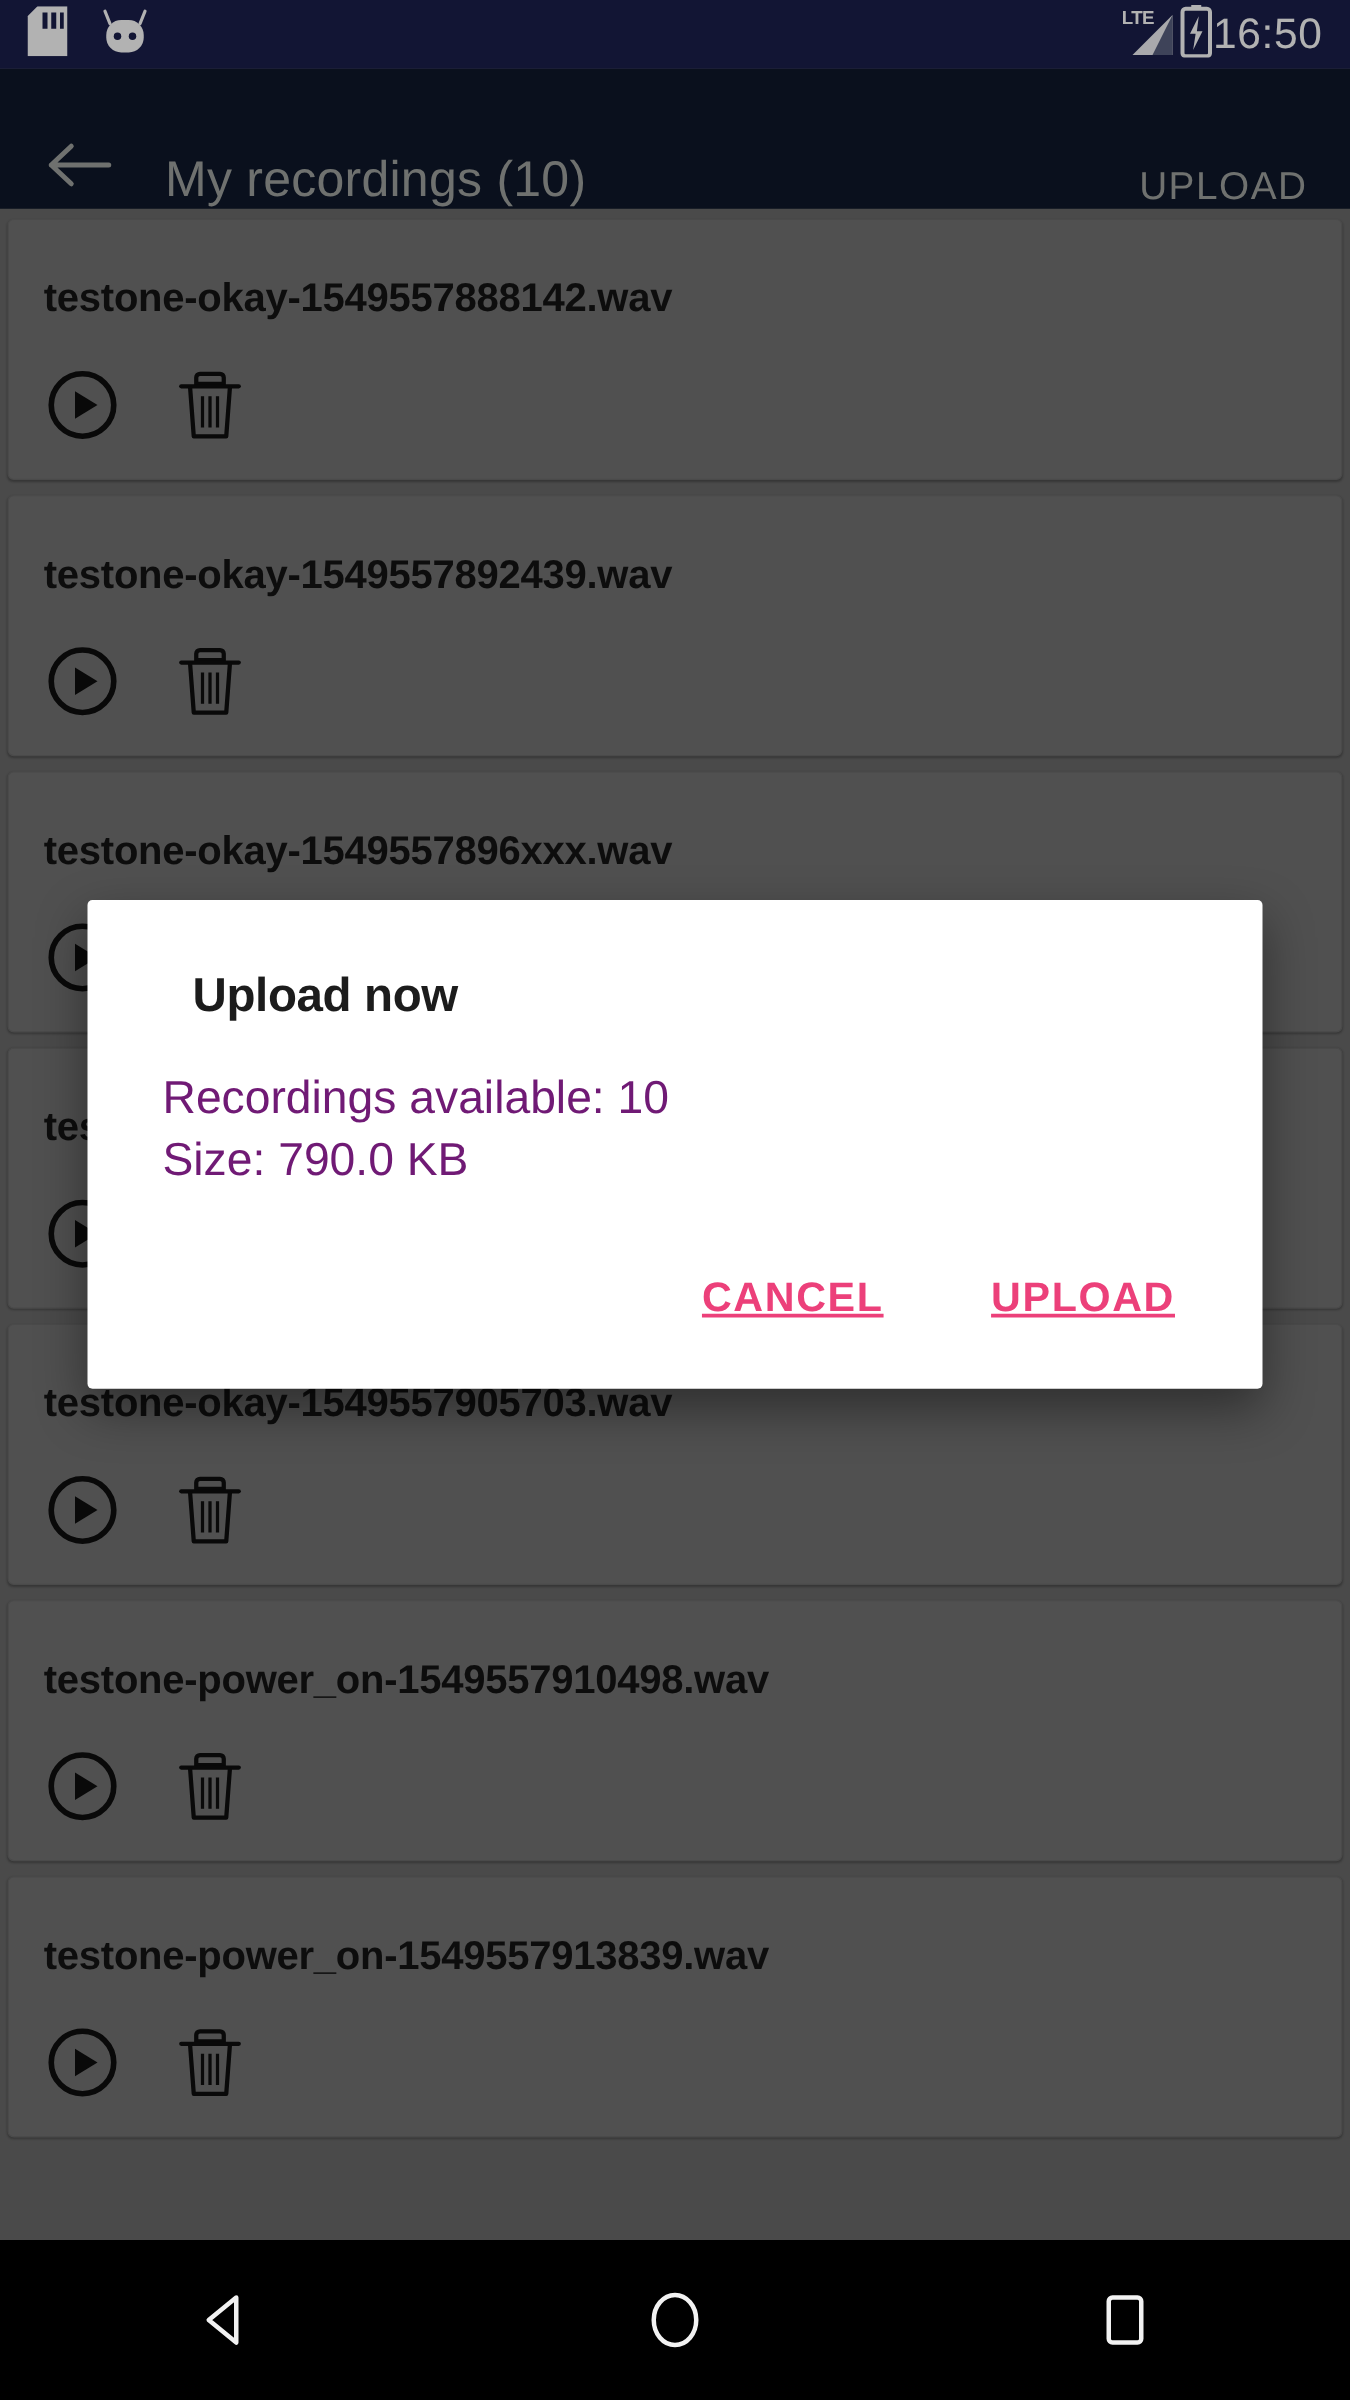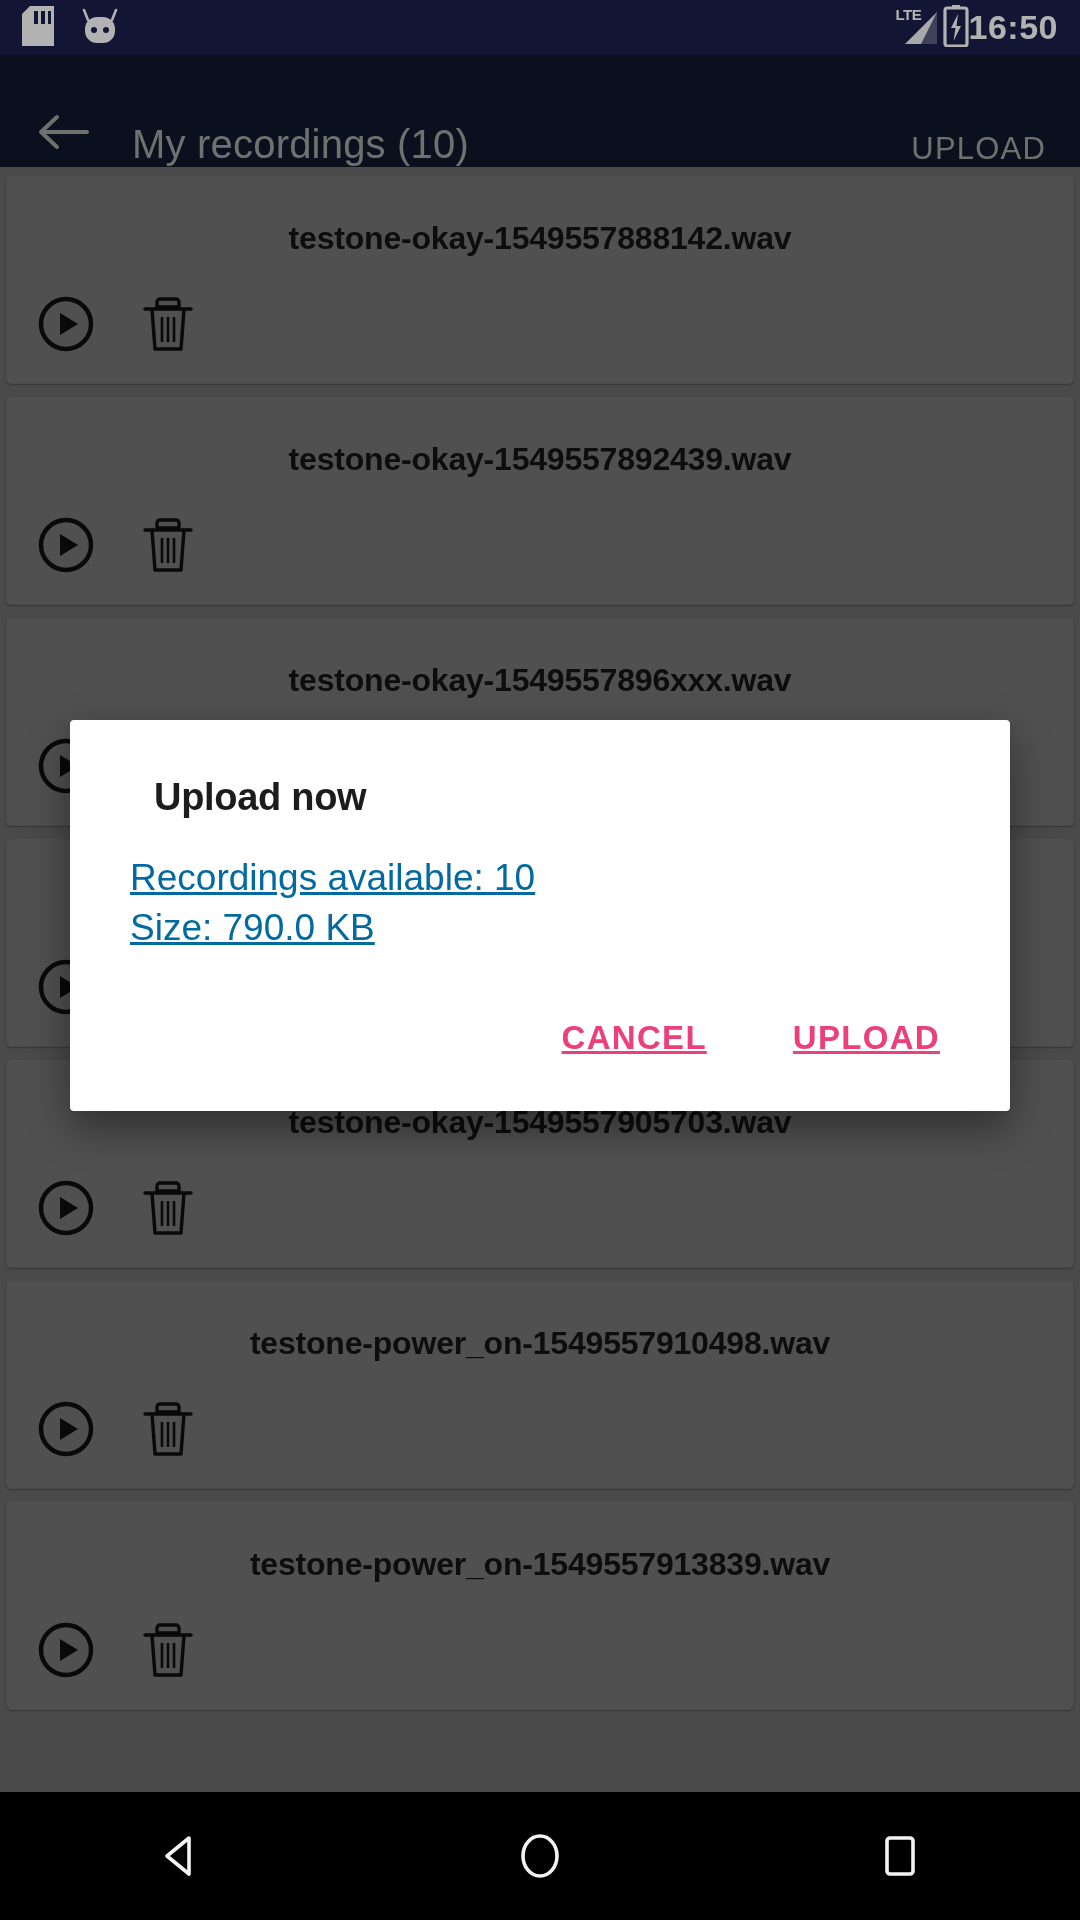--- a/index.html
+++ b/index.html
@@ -12,37 +12,37 @@
   .phone { position:relative; width:1080px; height:1920px; overflow:hidden; background:#6b6b6b; }
 
   
   .statusbar {
     position:absolute; top:0; left:0; width:1080px; height:55px;
     background:#1b1f4b; display:flex; align-items:center;
     padding:0 22px; z-index:40;
   }
   .sb-left { display:flex; align-items:center; gap:26px; }
   .sb-right { margin-left:auto; display:flex; align-items:center; gap:0; }
-  .sb-clock { color:#fff; font-size:34px; letter-spacing:0.5px; font-weight:700; }
+  .sb-clock { color:#fff; font-size:34px; letter-spacing:0.5px; font-weight:400; }
   .lte-wrap { position:relative; width:46px; height:40px; }
   .lte-txt { position:absolute; top:-2px; left:-1px; color:#fff; font-size:15px; font-weight:700; letter-spacing:-0.5px; }
 
   
   .toolbar {
     position:absolute; top:55px; left:0; width:1080px; height:112px;
     background:#0f172a; display:flex; align-items:flex-end; padding:0 28px; z-index:30;
   }
   .tb-back { width:70px; height:70px; display:flex; align-items:center; justify-content:center; }
   .tb-title { color:#9fa39f; font-size:40px; font-weight:400; margin-left:34px; letter-spacing:0.2px; }
   .tb-action { margin-left:auto; color:#9fa39f; font-size:31px; font-weight:500; letter-spacing:1.2px; padding-right:6px; }
 
   
   .list {
     position:absolute; top:167px; left:0; width:1080px; bottom:0;
-    background:#6b6b6b; padding:8px 6px 0 6px; z-index:10;text-align:center;
+    background:#6b6b6b; padding:8px 6px 0 6px; z-index:10;
   }
   .card {
     position:relative; background:#737373; border:1px solid #6a6a6a;
     border-radius:5px; margin-bottom:12px; padding:44px 28px 28px 28px;
     box-shadow:0 1px 2px rgba(0,0,0,0.28);
   }
   .card-title {
     font-size:32px; font-weight:700; color:#141414;
     letter-spacing:-0.2px; white-space:nowrap;
   }
@@ -57,21 +57,21 @@
     position:absolute; left:70px; top:720px; width:940px;
     background:#fff; border-radius:4px; z-index:60;
     box-shadow:0 16px 40px rgba(0,0,0,0.42);
     padding:56px 0 0 0;
   }
   .dlg-title {
     font-size:38px; font-weight:700; color:#1c1c1c;
     padding:0 84px; letter-spacing:-0.3px;
   }
   .dlg-body { padding:34px 60px 0 60px; }
-  .dlg-line { font-size:37px; color:#0369a1; line-height:1.35; font-weight:400;text-decoration:underline; }
+  .dlg-line { font-size:37px; color:#701a75; line-height:1.35; font-weight:400; }
   .dlg-buttons {
     display:flex; justify-content:flex-end; align-items:center;
     gap:42px; padding:52px 48px 40px 48px;
   }
   .dlg-btn {
     font-size:33px; font-weight:700; letter-spacing:1.3px;
     padding:14px 22px; background:none; border:none; cursor:pointer;
     font-family:"Liberation Sans", sans-serif;
     text-decoration:underline;
   }

